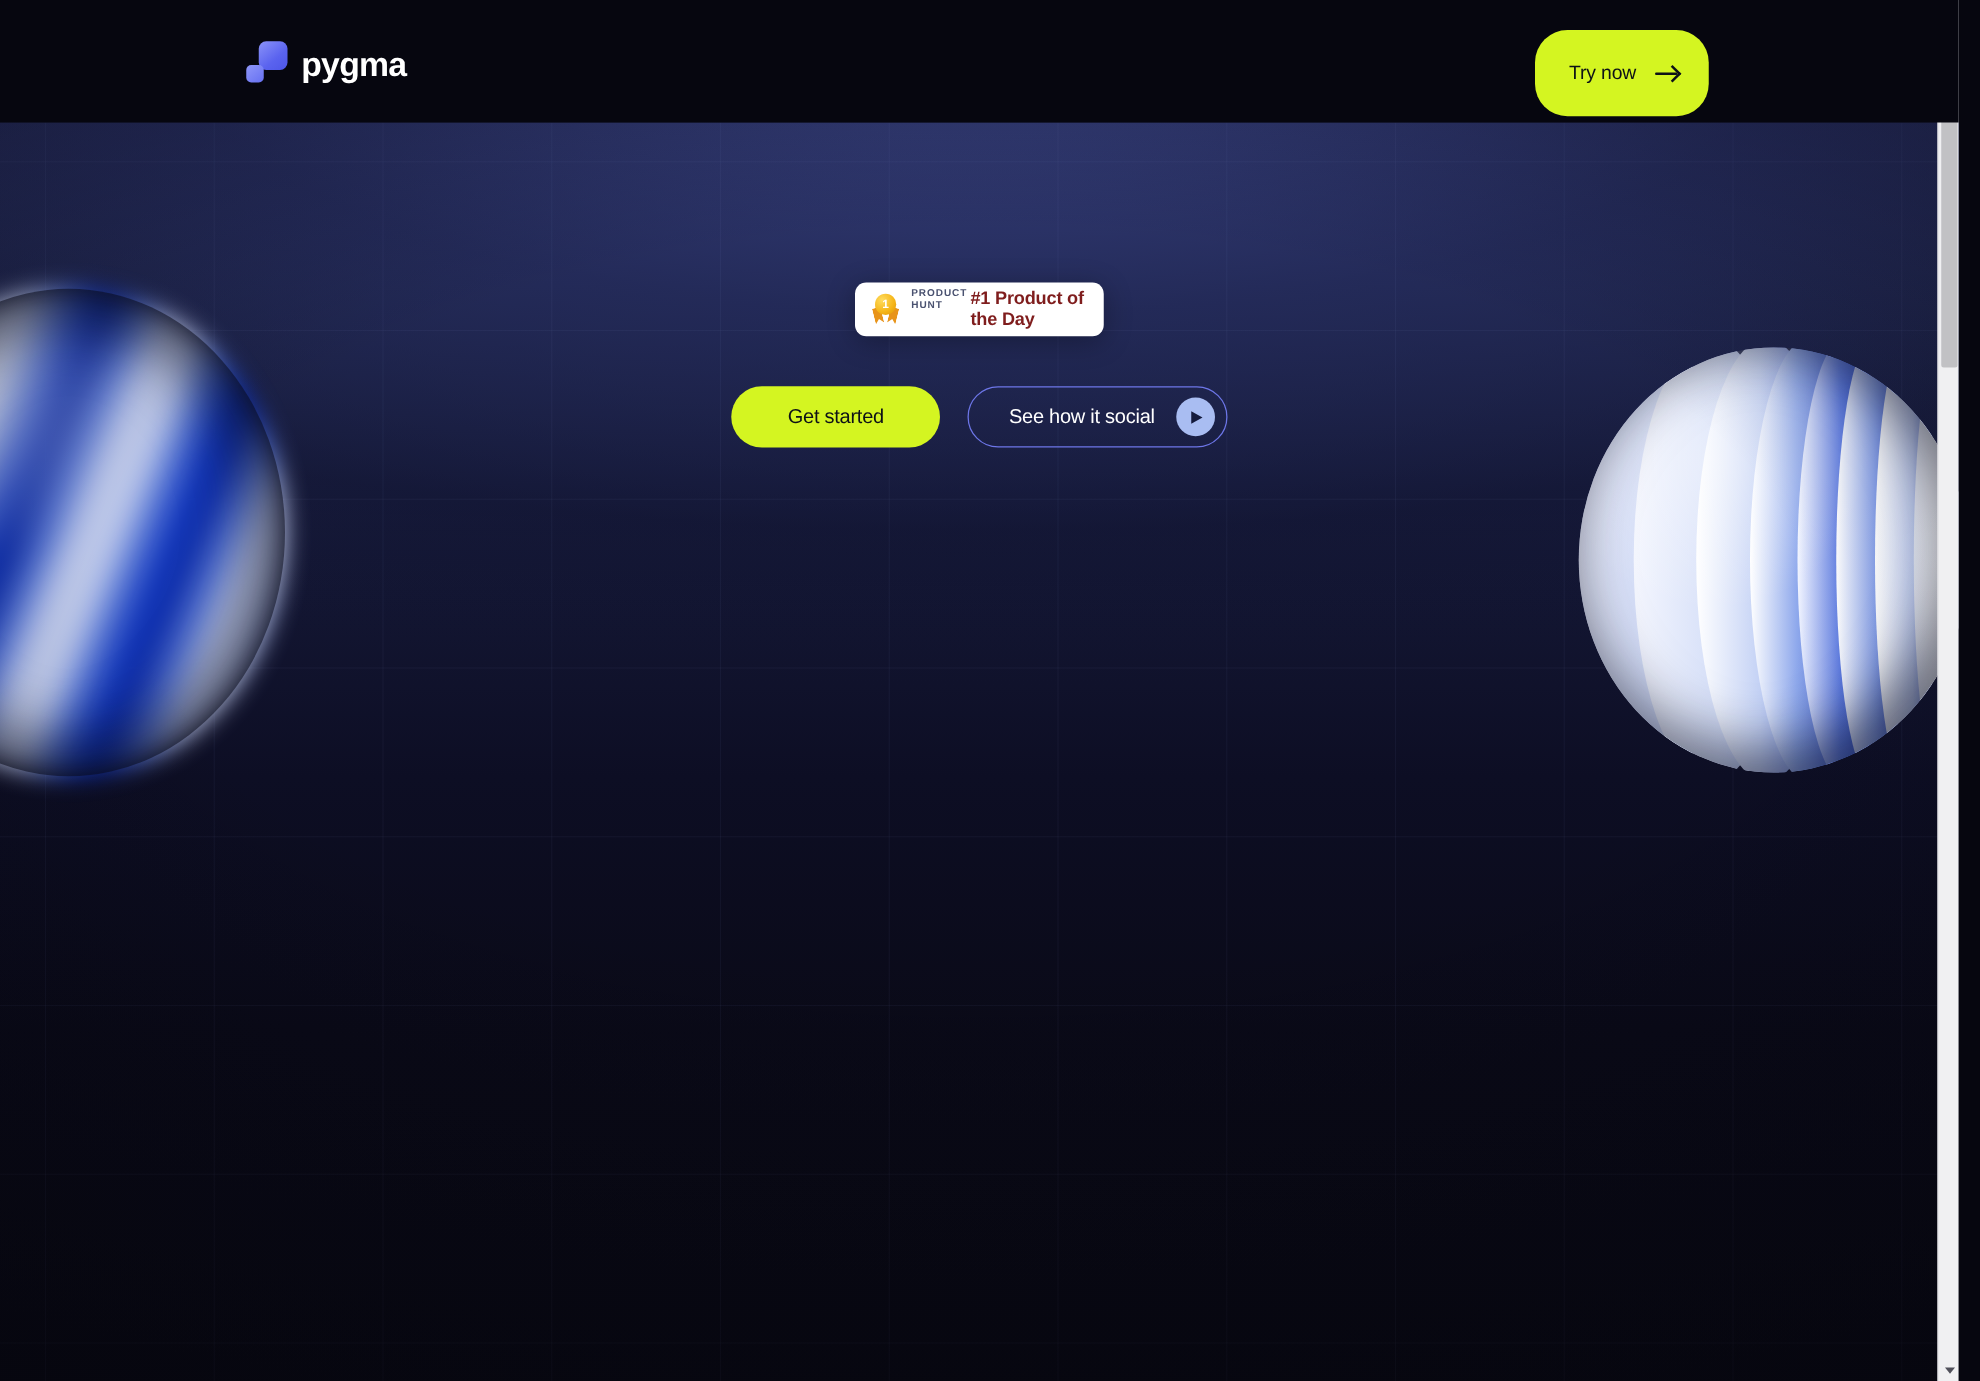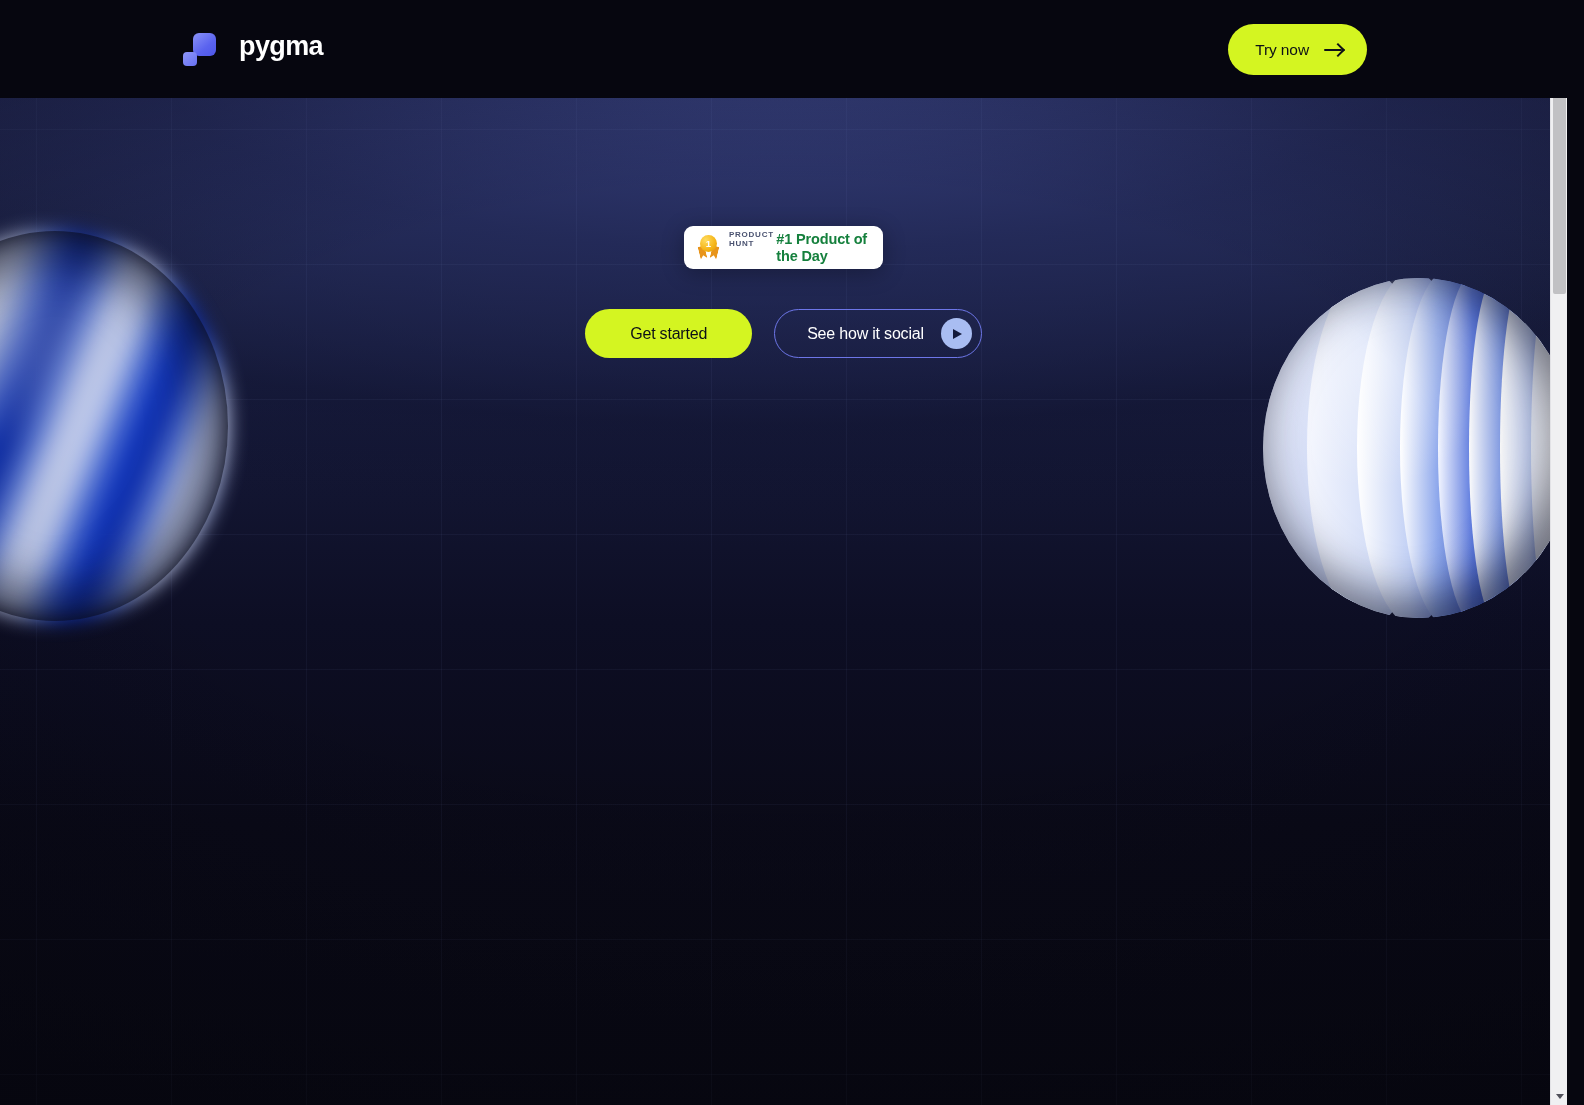--- a/index.html
+++ b/index.html
@@ -46,22 +46,22 @@
 
   
   .header {
     position:absolute; top:0; left:0;
     width:1567px; height:98px;
     background:#06060f;
     display:flex; align-items:center;
     z-index:40;
   }
   .logo {
-    position:absolute; left:183px; top:33px;
-    display:flex; align-items:flex-start; gap:23px;
+    position:absolute; left:197px; top:33px;
+    display:flex; align-items:flex-end; gap:11px;
     cursor:pointer;
   }
   .logo-mark { position:relative; width:33px; height:33px; }
   .logo-mark .sq-big {
     position:absolute; right:0; top:0;
     width:23px; height:23px; border-radius:6px;
     background:linear-gradient(140deg,#8b93f8 0%,#5a63ef 60%,#4d56e8 100%);
   }
   .logo-mark .sq-small {
     position:absolute; left:0; bottom:0;
@@ -91,21 +91,21 @@
   .caret {
     display:inline-block; width:0; height:0;
     border-left:4.5px solid transparent;
     border-right:4.5px solid transparent;
     border-top:5px solid #d8dae2;
     margin-top:2px;
   }
 
   .try-btn {
     position:absolute; right:200px; top:24px;
-    height:51px; padding:0 23px 0 27px;
+    height:69px; padding:0 23px 0 27px;
     background:#d4f521; border:none; border-radius:26px;
     display:flex; align-items:center; gap:15px;
     cursor:pointer;
   }
   .try-btn .label {
     color:#0d1117; font-size:15.5px; font-weight:500;
     letter-spacing:-0.1px;
   }
   .try-btn .arrow {
     display:block; width:20px; height:14px; position:relative;
@@ -233,21 +233,21 @@
     background:#e8941a; z-index:1;
   }
   .ph-medal .rib.l { left:1px; transform:rotate(-14deg); clip-path:polygon(0 0,100% 0,100% 100%,50% 72%,0 100%); }
   .ph-medal .rib.r { right:1px; transform:rotate(14deg); clip-path:polygon(0 0,100% 0,100% 100%,50% 72%,0 100%); }
   .ph-txt { display:flex; flex-direction:row; gap:1px; }
   .ph-kicker {
     color:#4a5270; font-size:8px; font-weight:700;
     letter-spacing:0.75px; line-height:1.1;
   }
   .ph-title {
-    color:#15803d; font-size:14.5px; font-weight:700;
+    color:#7f1d1d; font-size:14.5px; font-weight:700;
     letter-spacing:-0.15px; line-height:1.15;
   }
 
   .headline {
     margin-top:31px;
     width:980px; text-align:center;
     font-size:108px; font-weight:600;
     line-height:0.97; letter-spacing:-3.6px;
     color:#ffffff;
   }

